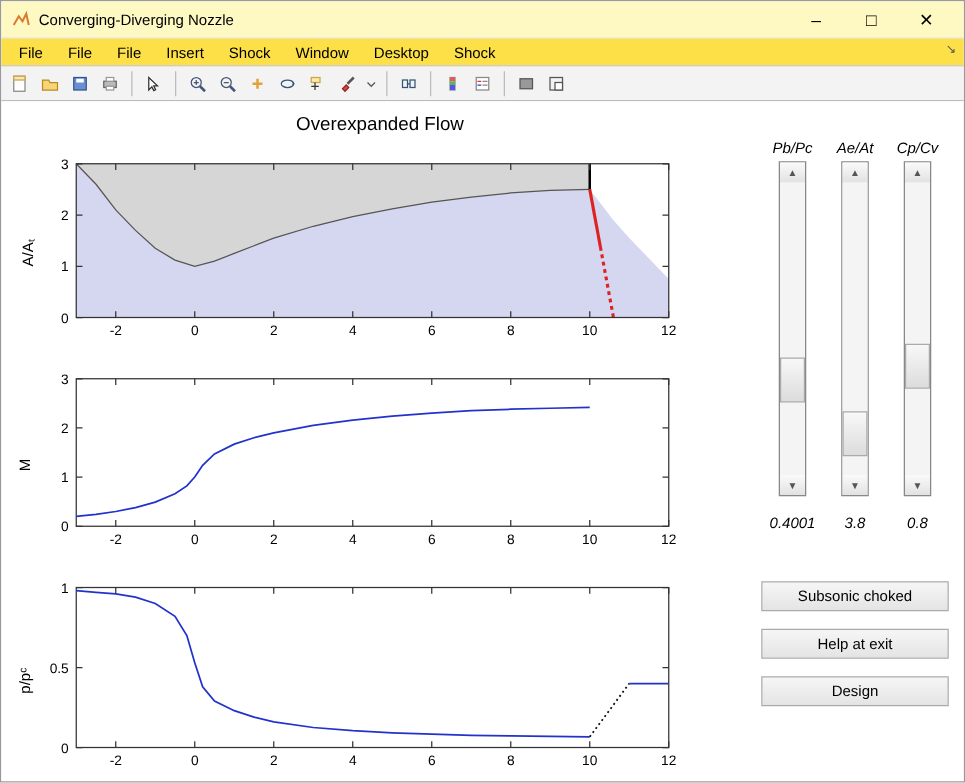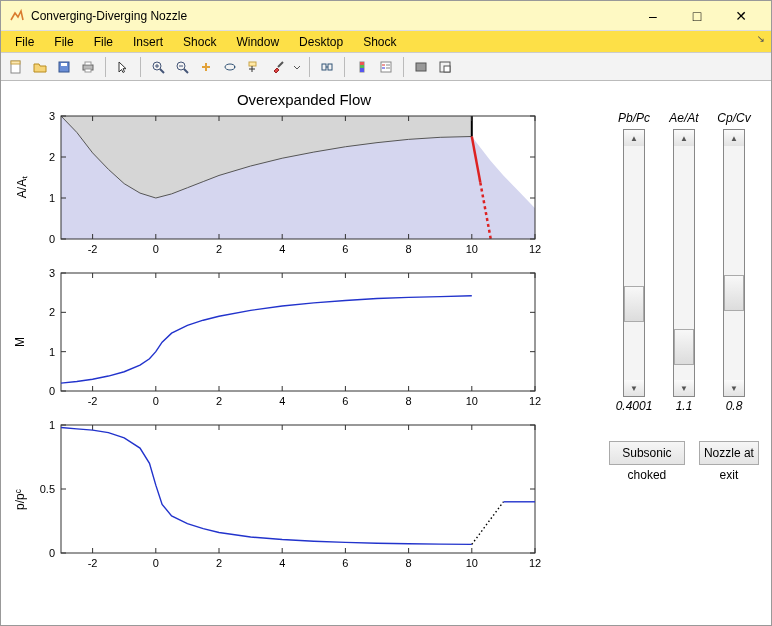--- a/index.html
+++ b/index.html
@@ -74,21 +74,21 @@
   .content {
     display: flex;
     padding: 10px 12px 6px 12px;
     height: calc(100% - 30px - 22px - 28px);
     background: #fff;
   }
   .plotcol {
     flex: 1;
     display: flex;
     flex-direction: column;
-    gap: 0;
+    gap: 15px;
     margin-right: 14px;
   }
   .plot-title {
     text-align: center;
     font-size: 15px;
     margin-bottom: 2px;
   }
   .chart-wrap {
     display: flex;
     align-items: center;
@@ -147,28 +147,28 @@
     cursor: default;
   }
   .slider-track { flex: 1; position: relative; background: #f4f4f4; }
   .slider-thumb {
     position: absolute; left: 0; right: 0;
     height: 36px;
     background: linear-gradient(#f8f8f8,#dcdcdc);
     border: 1px solid #aaa;
   }
   .slider-value {
-    margin-top: 2px;
+    margin-top: 14px;
     font-style: italic;
     font-size: 12px;
   }
   .btnstack {
-    margin-top: 28px;
-    display: flex;
-    flex-direction: row;
+    margin-top: 40px;
+    display: flex;
+    flex-direction: column;
     gap: 14px;
   }
   .winbutton {
     height: 24px;
     background: linear-gradient(#f6f6f6,#e4e4e4);
     border: 1px solid #aaa;
     font-size: 12px;
     text-align: center;
     line-height: 22px;
     cursor: default;
@@ -482,34 +482,35 @@
         </div>
         <div class="slider">
           <div class="slider-label">Ae/At</div>
           <div class="slider-body">
             <div class="slider-arrow">▲</div>
             <div class="slider-track">
               <div class="slider-thumb" style="top:78%"></div>
             </div>
             <div class="slider-arrow">▼</div>
           </div>
-          <div class="slider-value">1.1</div>
+          <div class="slider-value">3.8</div>
         </div>
         <div class="slider">
           <div class="slider-label">Cp/Cv</div>
           <div class="slider-body">
             <div class="slider-arrow">▲</div>
             <div class="slider-track">
               <div class="slider-thumb" style="top:55%"></div>
             </div>
             <div class="slider-arrow">▼</div>
           </div>
           <div class="slider-value">0.8</div>
         </div>
       </div>
     <div class="btnstack">
 
     <div class="winbutton">Subsonic choked</div>
-        <div class="winbutton">Nozzle at exit</div>
+        <div class="winbutton">Help at exit</div>
+        <div class="winbutton">Design</div>
       </div>
   </div>
 
 </div>
 
 </body></html>

